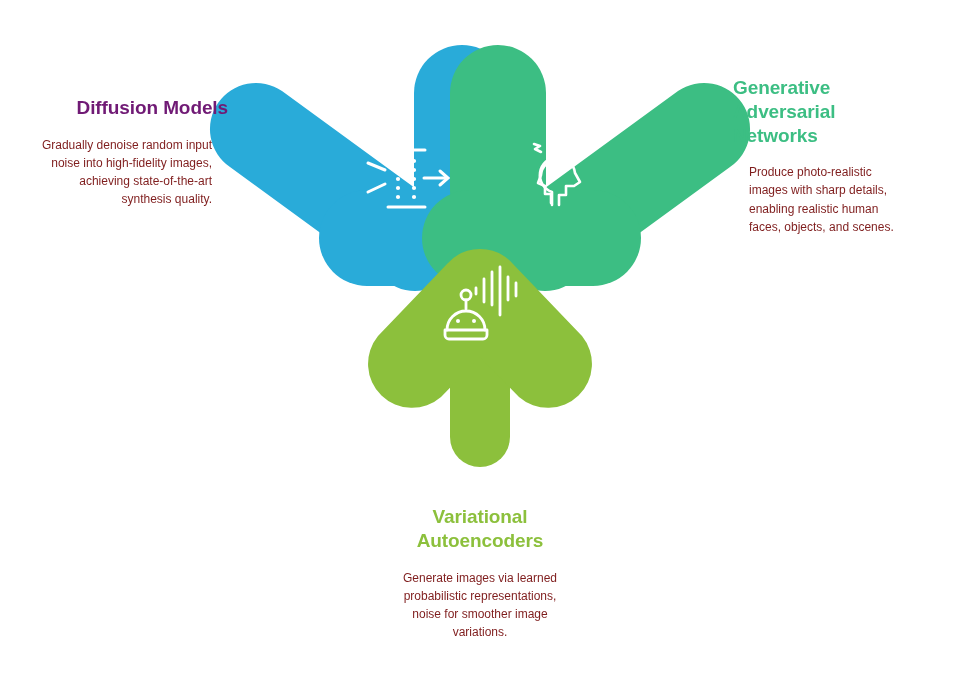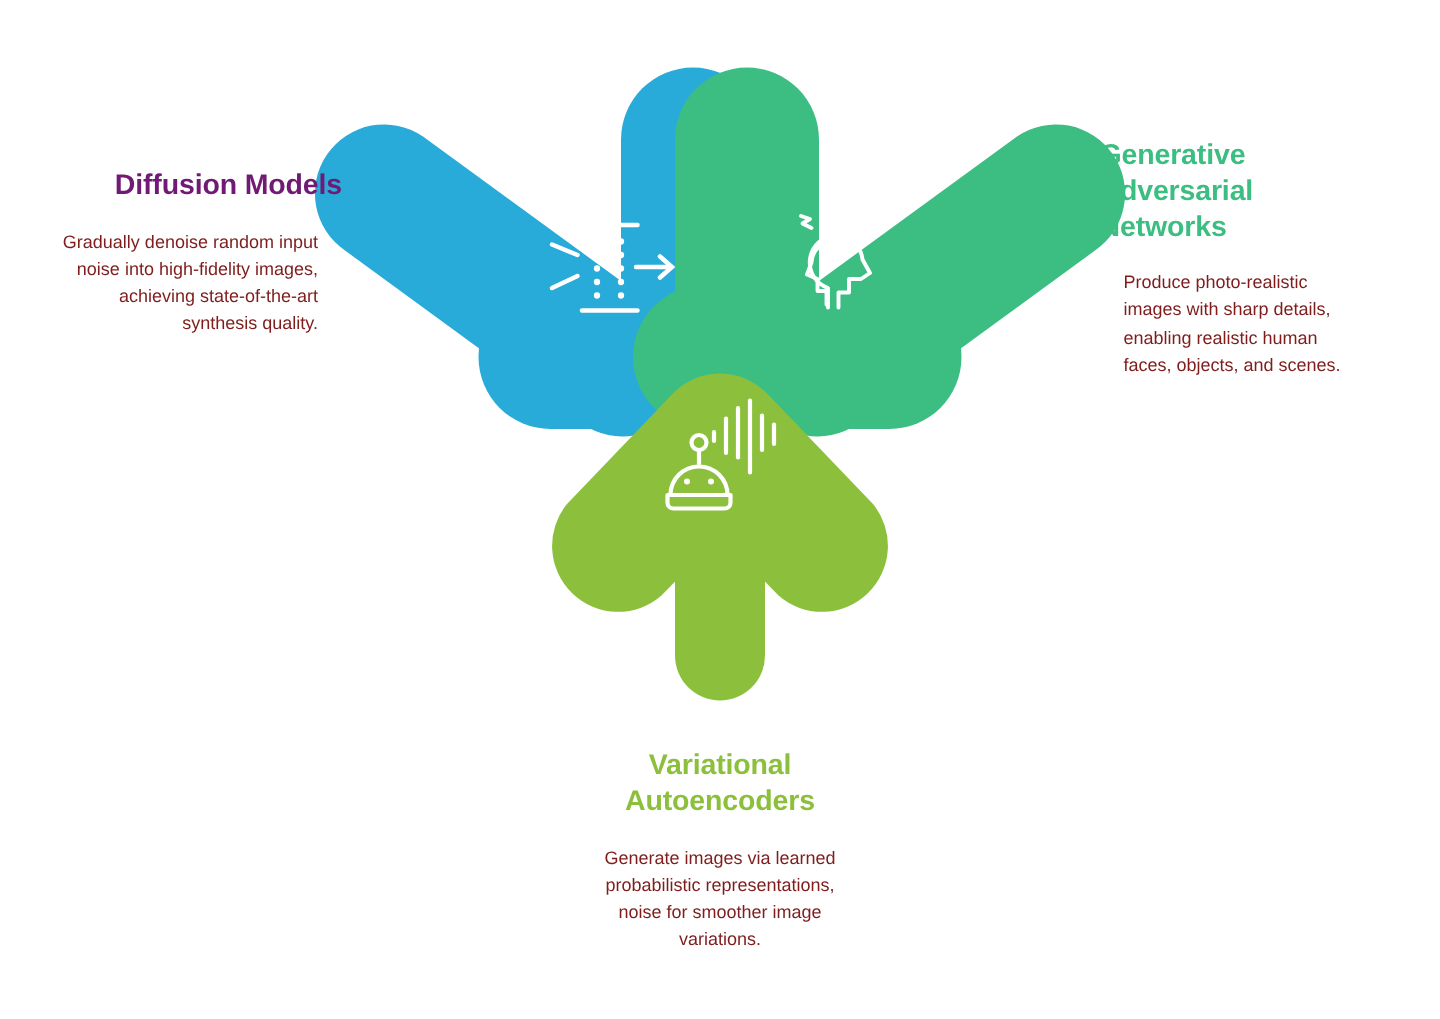--- a/index.html
+++ b/index.html
@@ -17,21 +17,21 @@
   .stage {
     position: absolute;
     inset: 0;
   }
 
   
   .block {
     position: absolute;
   }
   .block h2 {
-    margin: 16px 0 14px 0;
+    margin: 0 0 14px 0;
     font-size: 19px;
     font-weight: bold;
     line-height: 1.25;
     letter-spacing: -0.1px;
   }
   .block p {
     margin: 16px;
     font-size: 12px;
     line-height: 1.52;
     color: #7f1d1d;
@@ -51,21 +51,21 @@
     left: 733px;
     top: 76px;
     width: 186px;
     text-align: left;
   }
   #block-gan h2 { color: #3cbe83; }
 
   
   #block-vae {
     left: 378px;
-    top: 483px;
+    top: 505px;
     width: 204px;
     text-align: center;
   }
   #block-vae h2 { color: #8cc03c; }
 
   
   #arrows {
     position: absolute;
     left: 0;
     top: 0;

